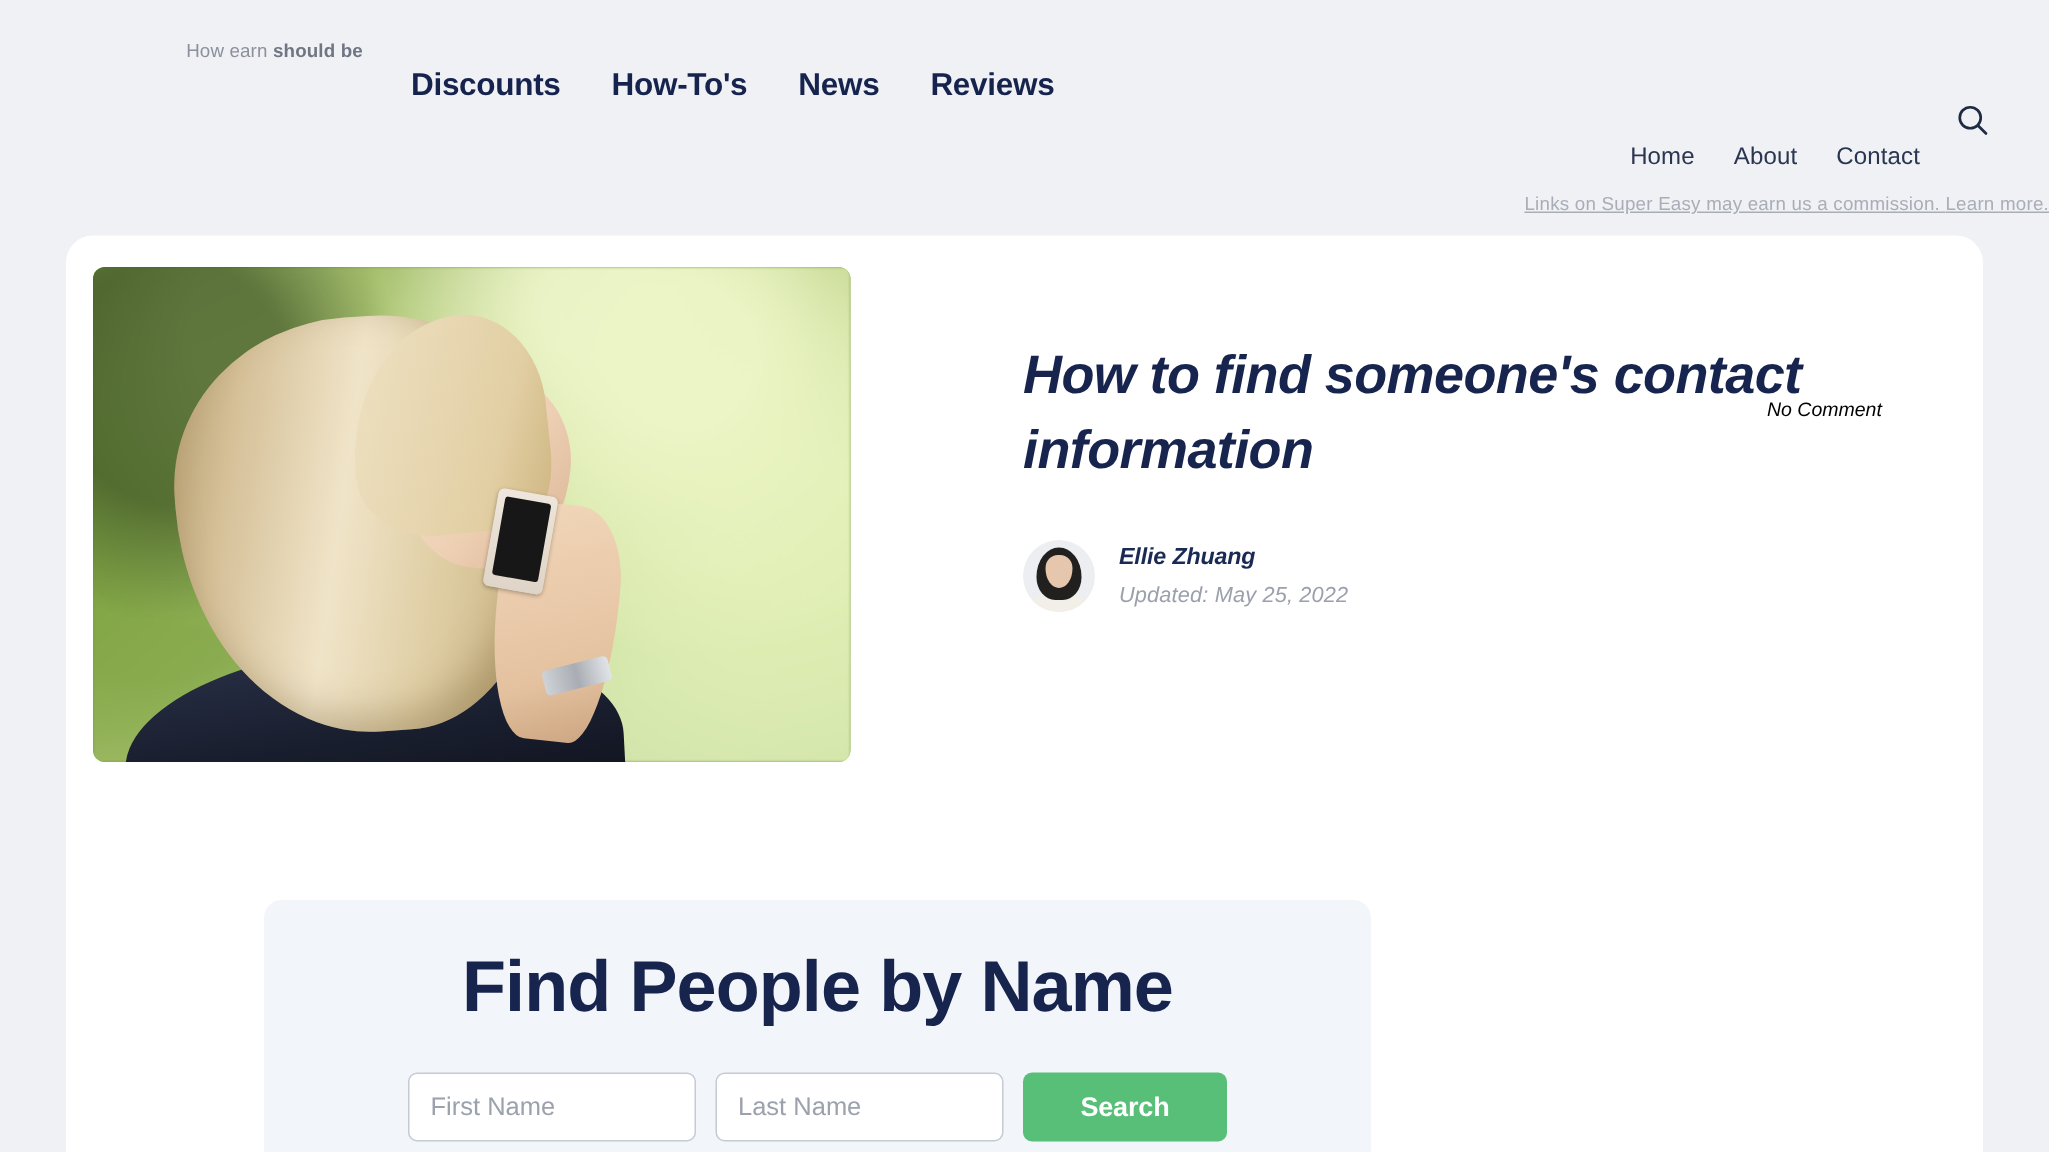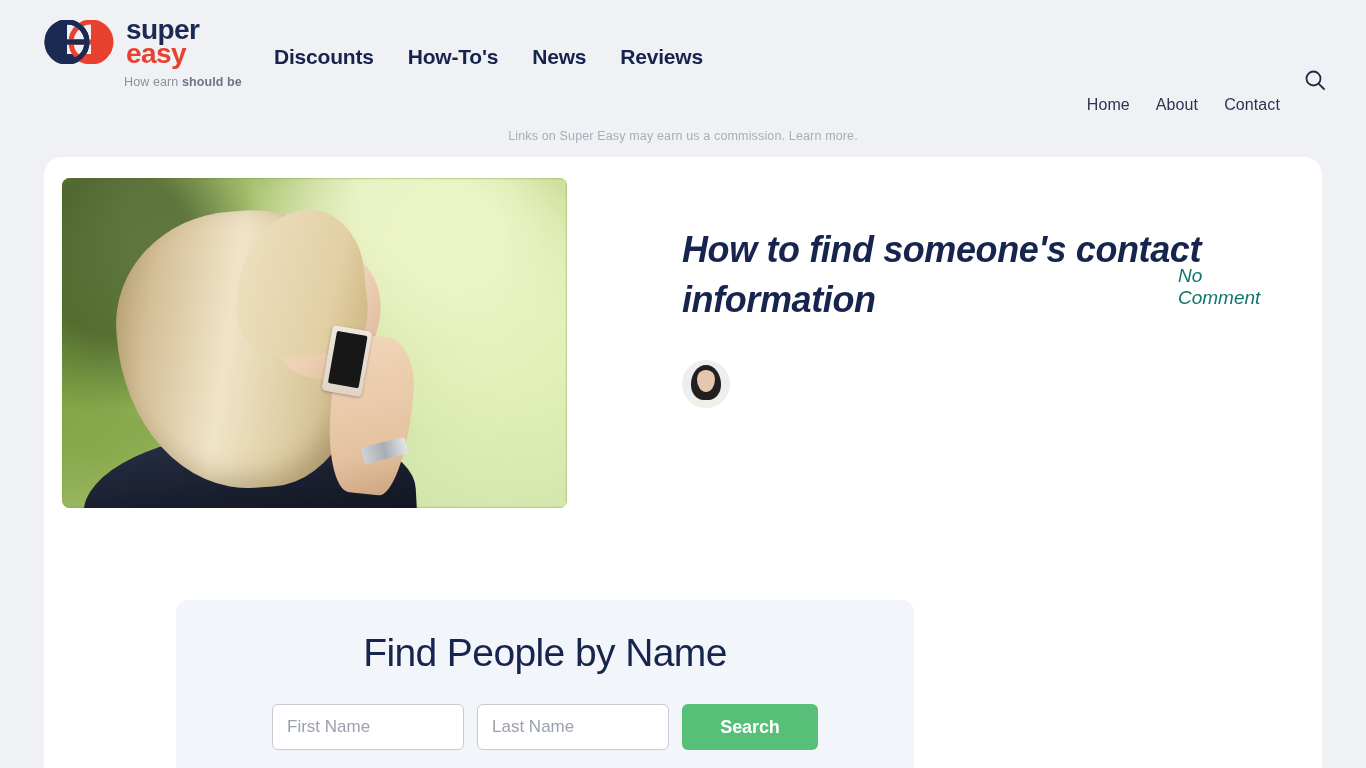--- a/index.html
+++ b/index.html
@@ -74,25 +74,26 @@
   }
   .search-btn {
     display: flex; align-items: center; justify-content: center;
     width: 26px; height: 26px;
     margin-left: -4px;
     background: none; border: none; cursor: pointer;
   }
 
   
   .disclaimer {
-    text-align: center;
+    text-align: right;
     font-size: 12.5px;
     color: #a9adb8;
     padding-top: 17px;
     letter-spacing: 0.15px;
+    text-decoration: underline;
   }
   .disclaimer a { color: #a9adb8; text-decoration: none; }
 
   
   .card {
     position: absolute;
     left: 44px; top: 157px;
     width: 1278px; height: 700px;
     background: #ffffff;
     border-radius: 18px;
@@ -249,37 +250,37 @@
   }
   .updated {
     margin-top: 8px;
     font-size: 14.5px;
     color: #9aa0ac;
     letter-spacing: 0.1px;
   }
   .comment-count {
     position: absolute;
     left: 496px; top: 40px;
-    font-size: 19px;
-    color: #0f766e;
+    font-size: 13px;
+    color: #000000;
   }
 
   
   .widget {
     position: absolute;
     left: 132px; top: 443px;
     width: 738px; height: 260px;
     background: #f2f5f9;
     border-radius: 12px;
     text-align: center;
   }
   .widget-title {
     padding-top: 31px;
-    font-size: 39px;
-    font-weight: 400;
+    font-size: 48px;
+    font-weight: 700;
     color: #16244e;
     letter-spacing: -0.6px;
   }
   .widget-sub {
     margin-top: 18px;
     font-size: 16px;
     color: #2c3855;
   }
   .widget-form {
     margin-top: 29px;
@@ -311,38 +312,20 @@
     cursor: pointer;
     letter-spacing: -0.1px;
   }
 </style>
 </head>
 <body>
 
 <div class="header">
 
   <div class="brand">
-    <div class="brand-row">
-      <span class="logo-mark">
-        <svg width="72" height="44" viewBox="0 0 72 44">
-          <circle cx="23" cy="22" r="20" fill="none" stroke="#1b2a52" stroke-width="5"></circle>
-          <path d="M5 22 H41" stroke="#1b2a52" stroke-width="5"></path>
-          <path d="M23 2 a20 20 0 0 0 0 40 a20 20 0 0 0 16-8 H23 Z" fill="#1b2a52"></path>
-          <circle cx="47" cy="22" r="20" fill="none" stroke="#e8412f" stroke-width="5"></circle>
-          <path d="M29 22 H65" stroke="#e8412f" stroke-width="5"></path>
-          <path d="M47 2 a20 20 0 0 1 0 40 a20 20 0 0 1 -16-8 H47 Z" fill="#e8412f"></path>
-          <circle cx="23" cy="22" r="20" fill="none" stroke="#1b2a52" stroke-width="5"></circle>
-          <path d="M5 22 H41" stroke="#1b2a52" stroke-width="5"></path>
-        </svg>
-      </span>
-      <span class="wordmark">
-        <span class="wm-super">super</span>
-        <span class="wm-easy">easy</span>
-      </span>
-    </div>
     <div class="tagline"><span>How earn </span><b>should be</b></div>
   </div>
 
   <nav class="nav-left">
     <a href="#">Discounts</a>
     <a href="#">How-To's</a>
     <a href="#">News</a>
     <a href="#">Reviews</a>
   </nav>
 
@@ -384,20 +367,24 @@
 
   <div class="article-head">
     <h1 class="article-title">How to find someone's contact information</h1>
 
     <div class="byline">
       <div class="avatar">
         <span class="av-body"></span>
         <span class="av-hair"></span>
         <span class="av-face"></span>
       </div>
+      <div class="byline-text">
+        <div class="author-name">Ellie Zhuang</div>
+        <div class="updated">Updated: May 25, 2022</div>
+      </div>
       <div class="comment-count">No Comment</div>
     </div>
   </div>
 
   <div class="widget">
     <div class="widget-title">Find People by Name</div>
     <div class="widget-form">
       <input type="text" placeholder="First Name" style="">
       <input type="text" placeholder="Last Name" style="">
       <button class="search-submit">Search</button>

